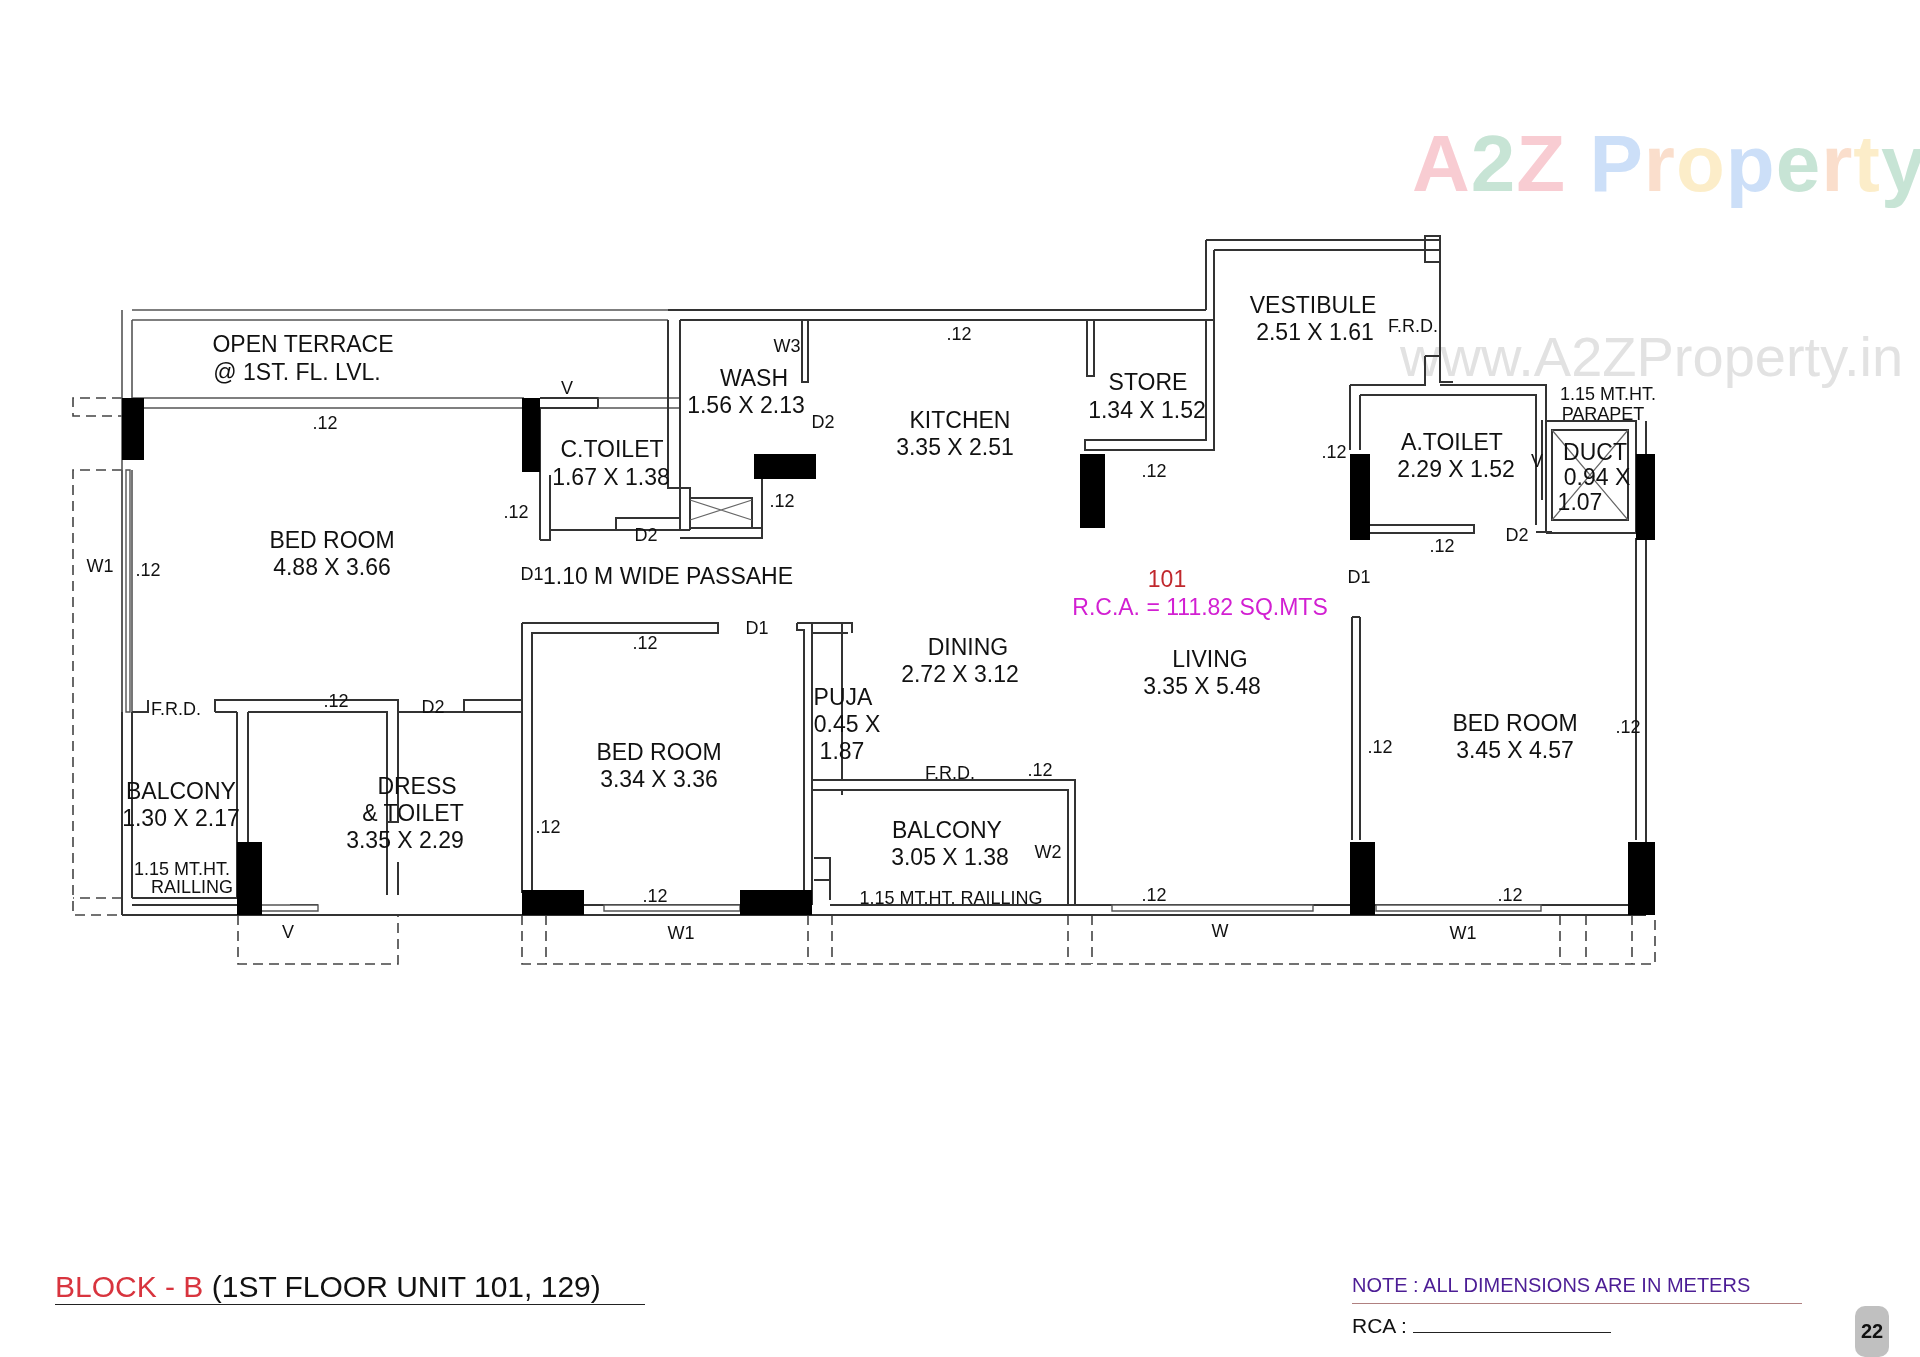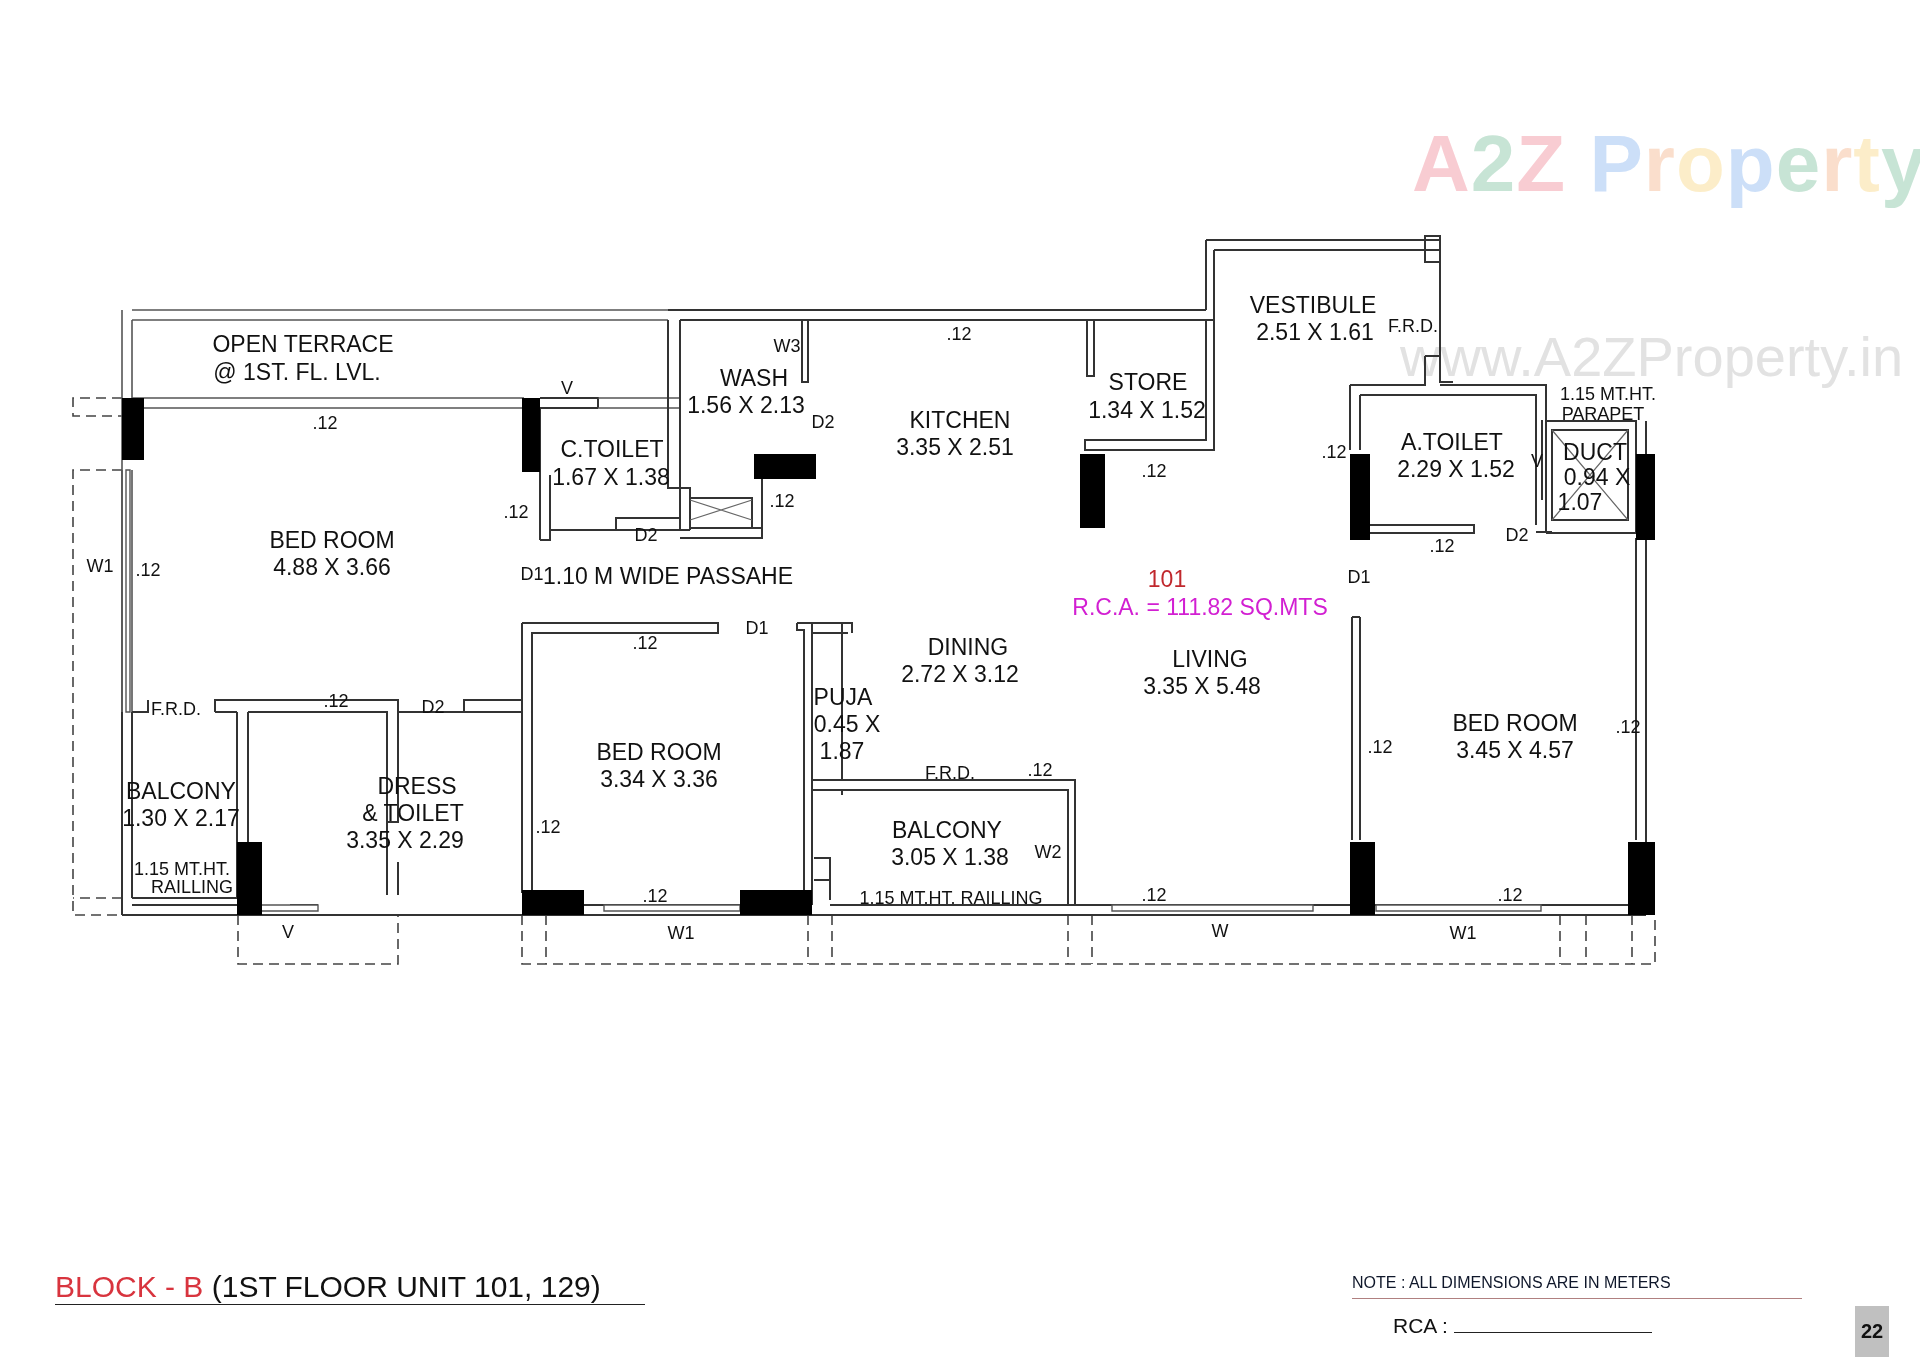--- a/index.html
+++ b/index.html
@@ -11,24 +11,24 @@
   .col { fill:#000; }
   .glaze { fill:#fff; stroke:#555; stroke-width:1.4; }
   .thin { stroke:#666; stroke-width:1.2; fill:none; }
   .lbl { font-family:"Liberation Sans", sans-serif; font-size:23px; fill:#111; text-anchor:middle; }
   .lbl-s { font-family:"Liberation Sans", sans-serif; font-size:18px; fill:#111; text-anchor:middle; }
   .wm1 { position:absolute; left:1412px; top:118px; font-size:80px; font-weight:bold; letter-spacing:1px; white-space:nowrap; }
   .wm1 span { opacity:0.28; }
   .wm2 { position:absolute; left:1400px; top:324px; font-size:56px; color:#e2e2e2; white-space:nowrap; }
   .title { position:absolute; left:55px; top:1270px; font-size:30px; color:#111; border-bottom:1.5px solid #222; padding-right:28px; width:590px; box-sizing:border-box; white-space:nowrap; }
   .title .red { color:#d8343e;margin-top:44px; }
-  .note { position:absolute; left:1352px; top:1274px; font-size:16px; color:#0f172a; width:450px; border-bottom:1.4px solid #b08080; padding-bottom:6px; white-space:nowrap; }
-  .rca { position:absolute; left:1352px; top:1314px; font-size:21px; color:#111; white-space:nowrap;margin-left:41px; }
+  .note { position:absolute; left:1352px; top:1274px; font-size:20px; color:#4c1d95; width:450px; border-bottom:1.4px solid #b08080; padding-bottom:6px; white-space:nowrap; }
+  .rca { position:absolute; left:1352px; top:1314px; font-size:21px; color:#111; white-space:nowrap; }
   .rca .blank { display:inline-block; width:198px; border-bottom:1.4px solid #222; margin-left:6px; height:16px; }
-  .pagebox { position:absolute; left:1855px; top:1306px; width:34px; height:51px; background:#c0c0c0; display:flex; align-items:center; justify-content:center; font-size:20px; font-weight:bold; color:#111; }
+  .pagebox { position:absolute; left:1855px; top:1306px; width:34px; height:51px; background:#c0c0c0; display:flex; align-items:center; justify-content:center; font-size:20px; font-weight:bold; color:#111;border-radius:10px; }
 </style>
 </head>
 <body>
 
 <div class="wm1" id="wm-logo"><span style="color: rgb(232, 74, 95);">A</span><span style="color: rgb(58, 160, 106);">2</span><span style="color: rgb(232, 74, 95);">Z</span><span style="color: rgb(255, 255, 255);"> </span><span style="color: rgb(74, 142, 232);">P</span><span style="color: rgb(240, 138, 75);">r</span><span style="color: rgb(245, 194, 66);">o</span><span style="color: rgb(74, 142, 232);">p</span><span style="color: rgb(58, 160, 106);">e</span><span style="color: rgb(240, 138, 75);">r</span><span style="color: rgb(245, 194, 66);">t</span><span style="color: rgb(58, 160, 106);">y</span></div>
 <div class="wm2">www.A2ZProperty.in</div>
 
 <svg id="plan" viewBox="0 0 1920 1357">
 
   <g>

